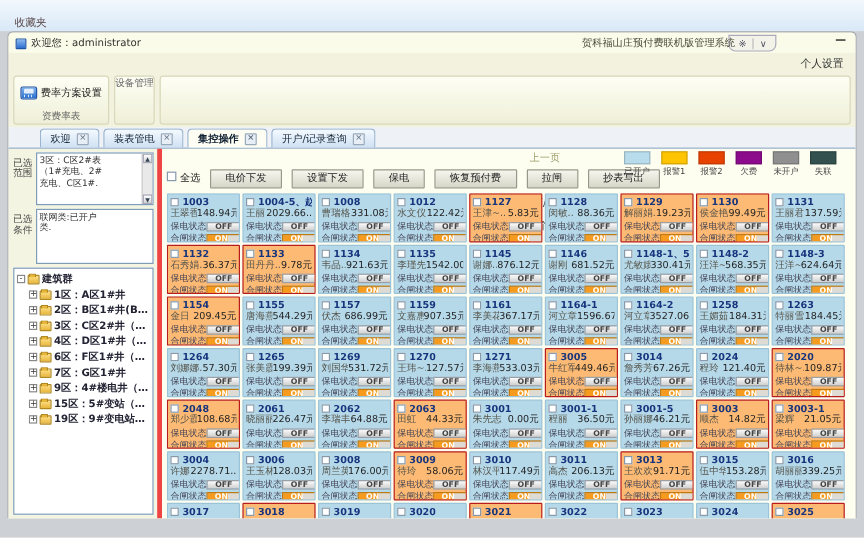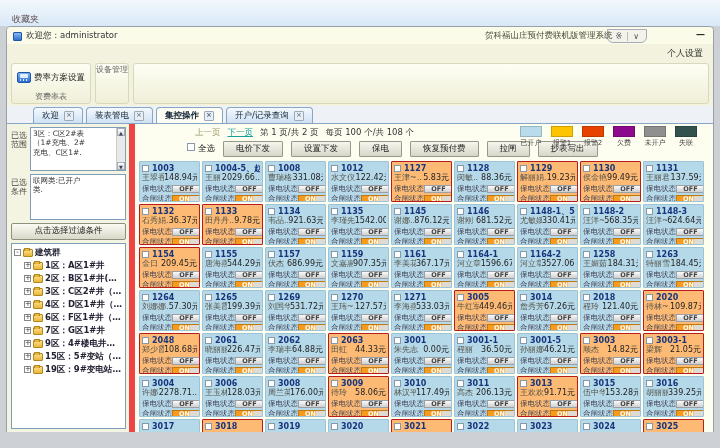--- a/index.html
+++ b/index.html
@@ -50,45 +50,45 @@
   
   .tabstrip{height:18px;background:#eef2f7;border-bottom:1px solid #87a6c6;display:flex;align-items:flex-end;padding-left:26px;gap:3px;box-sizing:border-box;}
   .dtab{display:flex;align-items:center;gap:5px;padding:2px 8px 1px 8px;font-size:8.5px;color:#123;background:linear-gradient(#f4f9fe,#cfe1f3);border:1px solid #87a6c6;border-bottom:none;border-radius:4px 4px 0 0;white-space:nowrap;cursor:default;}
   .dtab.active{background:#fdfdf3;font-weight:bold;margin-top:36px;}
   .dtab .tclose{font-size:7px;color:#567;border:1px solid #9ab;background:#e8eef5;width:8px;height:8px;line-height:7px;text-align:center;border-radius:1px;}
 
   
   .content{flex:1;display:flex;min-height:0;}
 
   
-  .sidebar{width:128px;background:#f4f4e2;border-right:6px solid #ef4444;padding:3px 3px 3px 4px;box-sizing:border-box;display:flex;flex-direction:column;gap:3px;justify-content:center;}
+  .sidebar{width:128px;background:#f4f4e2;border-right:4px solid #ef4444;padding:3px 3px 3px 4px;box-sizing:border-box;display:flex;flex-direction:column;gap:3px;justify-content:center;}
   .field-row{display:flex;gap:2px;}
   .field-label{width:17px;font-size:8px;color:#444;line-height:1.15;padding-top:4px;}
   .listbox{flex:1;background:#fff;border:1px solid #7f9db9;font-size:7.5px;color:#333;padding:1px 9px 1px 2px;position:relative;overflow:hidden;line-height:1.25;}
   .listbox.range{height:40px;}
   .listbox.cond{height:42px;}
   .vscroll{position:absolute;right:0;top:0;bottom:0;width:8px;background:#e9e9e9;border-left:1px solid #ccc;display:flex;flex-direction:column;justify-content:space-between;}
   .varrow{height:8px;font-size:5px;text-align:center;line-height:8px;color:#345;background:linear-gradient(#fdfdfd,#d8d8d8);border:1px solid #aab;box-sizing:border-box;}
   .side-btn{height:15px;font-size:8.5px;color:#222;background:linear-gradient(#fbfbf3,#d9d9c9);border:1px solid #8f8f7f;border-radius:2px;line-height:13px;text-align:center;cursor:default;}
   .treebox{flex:1;background:#fff;border:1px solid #7f9db9;padding:2px;overflow:hidden;font-size:8.5px;color:#223;}
   .tree-row{display:flex;align-items:center;gap:2px;height:13px;white-space:nowrap;overflow:hidden;}
   .tree-row.child{margin-left:10px;}
   .expander{width:7px;height:7px;border:1px solid #888;background:#fff;font-size:7px;line-height:5px;text-align:center;color:#333;flex:0 0 auto;box-sizing:border-box;}
   .folder{width:10px;height:8px;background:linear-gradient(#ffe08a,#e8b63a);border:1px solid #b08820;border-radius:1px;position:relative;flex:0 0 auto;box-sizing:border-box;}
   .folder::before{content:"";position:absolute;left:0;top:-2px;width:4px;height:2px;background:#e8b63a;border:1px solid #b08820;border-bottom:none;border-radius:1px 1px 0 0;}
   .tree-text{overflow:hidden;text-overflow:ellipsis;font-weight:bold;}
 
   
   .main{flex:1;background:#fdfdf0;position:relative;padding:2px 0 0 4px;box-sizing:border-box;overflow:hidden;}
-  .pagerow{display:flex;align-items:center;gap:7px;font-size:8.5px;color:#333;margin-left:56px;height:14px;}
+  .pagerow{display:flex;align-items:center;gap:7px;font-size:8.5px;color:#333;margin-left:56px;height:14px;flex-direction:column;}
   .plink{cursor:default;}
   .plink.prev{color:#a0a070;}
   .plink.next{color:#18a09a;text-decoration:underline;}
   .btnrow{display:flex;align-items:center;gap:8px;height:18px;font-size:8.5px;color:#222;}
-  .selall{display:flex;align-items:flex-start;gap:3px;margin-left:48px;}
+  .selall{display:flex;align-items:flex-start;gap:3px;}
   .cb{width:8px;height:8px;background:#fff;border:1px solid #8899aa;box-sizing:border-box;flex:0 0 auto;}
   .tbtn{padding:1px 12px;background:linear-gradient(#f6f6ee,#d6d6c8);border:1px solid #98988a;border-radius:1px;white-space:nowrap;cursor:default;}
   .legend{position:absolute;right:16px;top:2px;display:flex;gap:9px;}
   .legend-item{text-align:center;}
   .swatch{width:22px;height:11px;margin:0 auto 1px auto;border:1px solid rgba(0,0,0,.18);box-sizing:border-box;}
   .legend-label{font-size:7px;color:#444;white-space:nowrap;}
 
   
   .gridwrap{height:276px;overflow:hidden;margin-top:3px;}
   .grid{display:grid;grid-template-columns:repeat(9,61px);gap:2px;}
@@ -186,21 +186,20 @@
             <div>充电、C区1#.</div>
           </div>
       </div>
       <div class="field-row">
         <div class="field-label">已选条件</div>
         <div class="listbox cond" id="condbox">
             <div>联网类:已开户</div>
             <div>类.</div>
           </div>
       </div>
-      <div class="side-btn">点击选择过滤条件</div>
       <div class="treebox" id="treebox">
           <div class="tree-row">
             <span class="expander">-</span>
             <span class="folder"></span>
             <span class="tree-text">建筑群</span>
           </div>
           <div class="tree-row child">
             <span class="expander">+</span>
             <span class="folder"></span>
             <span class="tree-text">1区：A区1#井</span>
@@ -903,21 +902,21 @@
                 <span class="sw off">OFF</span>
               </div>
               <div class="t-state">
                 <span class="slabel">合闸状态</span>
                 <span class="sw on">ON</span>
               </div>
             </div>
             <div class="tile open">
               <div class="t-head">
                 <span class="cb"></span>
-                <span class="t-id">2018</span>
+                <span class="t-id">2024</span>
               </div>
               <div class="t-name">
                 <span class="nm">程玲</span>
                 <span class="bal">121.40元</span>
               </div>
               <div class="t-state">
                 <span class="slabel">保电状态</span>
                 <span class="sw off">OFF</span>
               </div>
               <div class="t-state">

